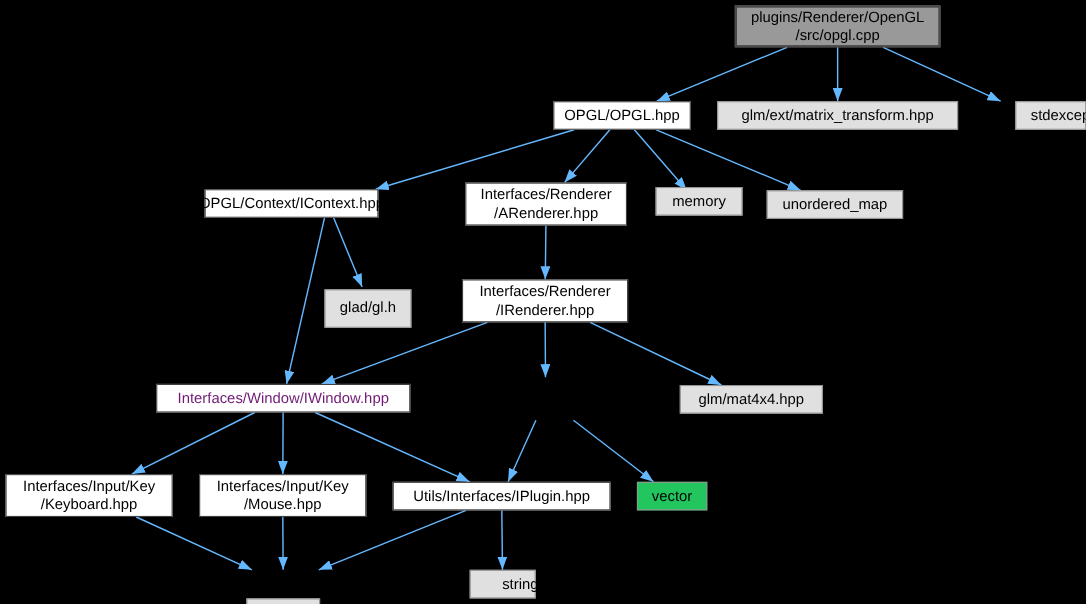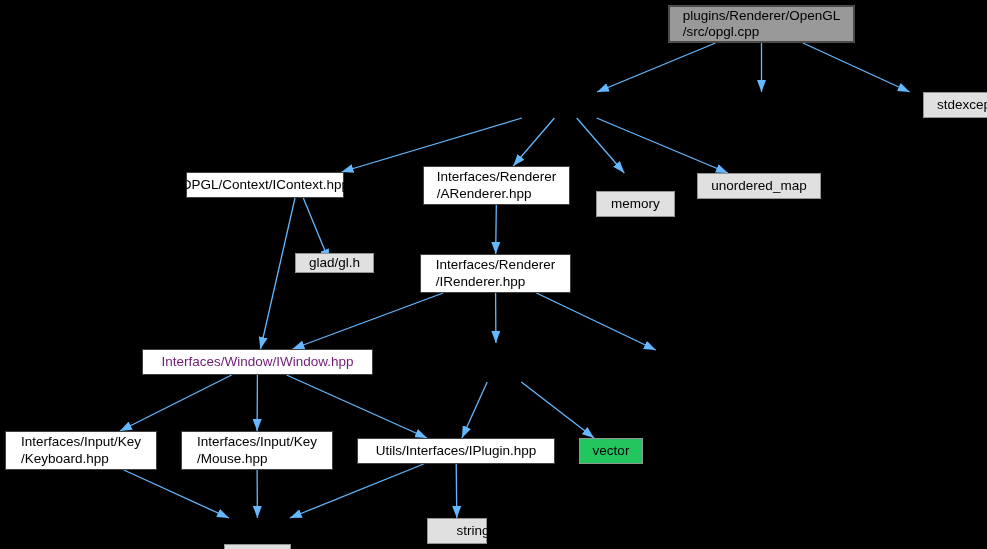--- a/index.html
+++ b/index.html
@@ -24,21 +24,21 @@
     width: 987px;
     height: 549px;
     pointer-events: none;
   }
   .node {
     position: absolute;
     box-sizing: border-box;
     display: flex;
     align-items: center;
     justify-content: center;
-    text-align: left;
+    text-align: center;
     font-size: 13.5px;
     line-height: 16.5px;
     white-space: pre-line;
     padding: 0 4px;
     cursor: default;
   }
   .node--main {
     border-style: solid;
     border-width: 2px;
   }
@@ -82,30 +82,33 @@
         <line x1="521.3" y1="382.0" x2="594.1" y2="438.0" stroke="#63B8FF" stroke-width="1.3" marker-end="url(#arrow)"></line>
         <line x1="123.8" y1="470.0" x2="229.0" y2="518.0" stroke="#63B8FF" stroke-width="1.3" marker-end="url(#arrow)"></line>
         <line x1="257.1" y1="470.0" x2="257.4" y2="518.0" stroke="#63B8FF" stroke-width="1.3" marker-end="url(#arrow)"></line>
         <line x1="423.7" y1="464.0" x2="289.8" y2="518.0" stroke="#63B8FF" stroke-width="1.3" marker-end="url(#arrow)"></line>
         <line x1="456.2" y1="464.0" x2="456.8" y2="518.0" stroke="#63B8FF" stroke-width="1.3" marker-end="url(#arrow)"></line>
       </g>
   </svg>
 
 <div class="node node--main" style="left: 668px; top: 5px; width: 187px; height: 38px; background: rgb(153, 153, 153); border-color: rgb(74, 74, 74); color: rgb(0, 0, 0);">plugins/Renderer/OpenGL
 /src/opgl.cpp</div>
+    <div class="node node--project" style="left: 503px; top: 92px; width: 125px; height: 26px; background: rgb(255, 255, 255); border-color: rgb(64, 64, 64); color: rgb(0, 0, 0);">OPGL/OPGL.hpp</div>
+    <div class="node node--system" style="left: 652px; top: 92px; width: 219px; height: 26px; background: rgb(224, 224, 224); border-color: rgb(148, 148, 148); color: rgb(0, 0, 0);">glm/ext/matrix_transform.hpp</div>
     <div class="node node--system" style="left: 895px; top: 92px; width: 86px; height: 26px; background: rgb(224, 224, 224); border-color: rgb(148, 148, 148); color: rgb(0, 0, 0); margin-left: 28px;">stdexcept</div>
     <div class="node node--project" style="left: 186px; top: 172px; width: 158px; height: 26px; background: rgb(255, 255, 255); border-color: rgb(64, 64, 64); color: rgb(0, 0, 0);">OPGL/Context/IContext.hpp</div>
     <div class="node node--project" style="left: 423px; top: 166px; width: 147px; height: 39px; background: rgb(255, 255, 255); border-color: rgb(64, 64, 64); color: rgb(0, 0, 0);">Interfaces/Renderer
 /ARenderer.hpp</div>
-    <div class="node node--system" style="left: 596px; top: 191px; width: 79px; height: 26px; background: rgb(224, 224, 224); border-color: rgb(148, 148, 148); color: rgb(0, 0, 0);">memory</div>
+    <div class="node node--system" style="left: 596px; top: 170px; width: 79px; height: 26px; background: rgb(224, 224, 224); border-color: rgb(148, 148, 148); color: rgb(0, 0, 0);">memory</div>
     <div class="node node--system" style="left: 697px; top: 173px; width: 124px; height: 26px; background: rgb(224, 224, 224); border-color: rgb(148, 148, 148); color: rgb(0, 0, 0);">unordered_map</div>
-    <div class="node node--system" style="left: 295px; top: 253px; width: 79px; height: 20px; background: rgb(224, 224, 224); border-color: rgb(148, 148, 148); color: rgb(0, 0, 0);">glad/gl.h</div>
+    <div class="node node--system" style="left: 295px; top: 263px; width: 79px; height: 35px; background: rgb(224, 224, 224); border-color: rgb(148, 148, 148); color: rgb(0, 0, 0);">glad/gl.h</div>
     <div class="node node--project" style="left: 420px; top: 254px; width: 151px; height: 39px; background: rgb(255, 255, 255); border-color: rgb(64, 64, 64); color: rgb(0, 0, 0);">Interfaces/Renderer
 /IRenderer.hpp</div>
     <div class="node node--project" style="left: 142px; top: 349px; width: 231px; height: 26px; background: rgb(255, 255, 255); border-color: rgb(64, 64, 64); color: #701a75;">Interfaces/Window/IWindow.hpp</div>
+    <div class="node node--system" style="left: 618px; top: 350px; width: 130px; height: 26px; background: rgb(224, 224, 224); border-color: rgb(148, 148, 148); color: rgb(0, 0, 0);">glm/mat4x4.hpp</div>
     <div class="node node--project" style="left: 5px; top: 431px; width: 152px; height: 39px; background: rgb(255, 255, 255); border-color: rgb(64, 64, 64); color: rgb(0, 0, 0);">Interfaces/Input/Key
 /Keyboard.hpp</div>
     <div class="node node--project" style="left: 181px; top: 431px; width: 152px; height: 39px; background: rgb(255, 255, 255); border-color: rgb(64, 64, 64); color: rgb(0, 0, 0);">Interfaces/Input/Key
 /Mouse.hpp</div>
     <div class="node node--project" style="left: 357px; top: 438px; width: 198px; height: 26px; background: rgb(255, 255, 255); border-color: rgb(64, 64, 64); color: rgb(0, 0, 0);">Utils/Interfaces/IPlugin.hpp</div>
     <div class="node node--system" style="left: 579px; top: 438px; width: 64px; height: 26px; background: #22c55e; border-color: rgb(148, 148, 148); color: rgb(0, 0, 0);">vector</div>
     <div class="node node--system" style="left: 224px; top: 518px; width: 67px; height: 26px; background: rgb(224, 224, 224); border-color: rgb(148, 148, 148); color: rgb(0, 0, 0); margin-top: 26px;">cstdint</div>
     <div class="node node--system" style="left: 427px; top: 518px; width: 60px; height: 26px; background: rgb(224, 224, 224); border-color: rgb(148, 148, 148); color: rgb(0, 0, 0); padding-left: 36px;">string</div>
   </div>
 

